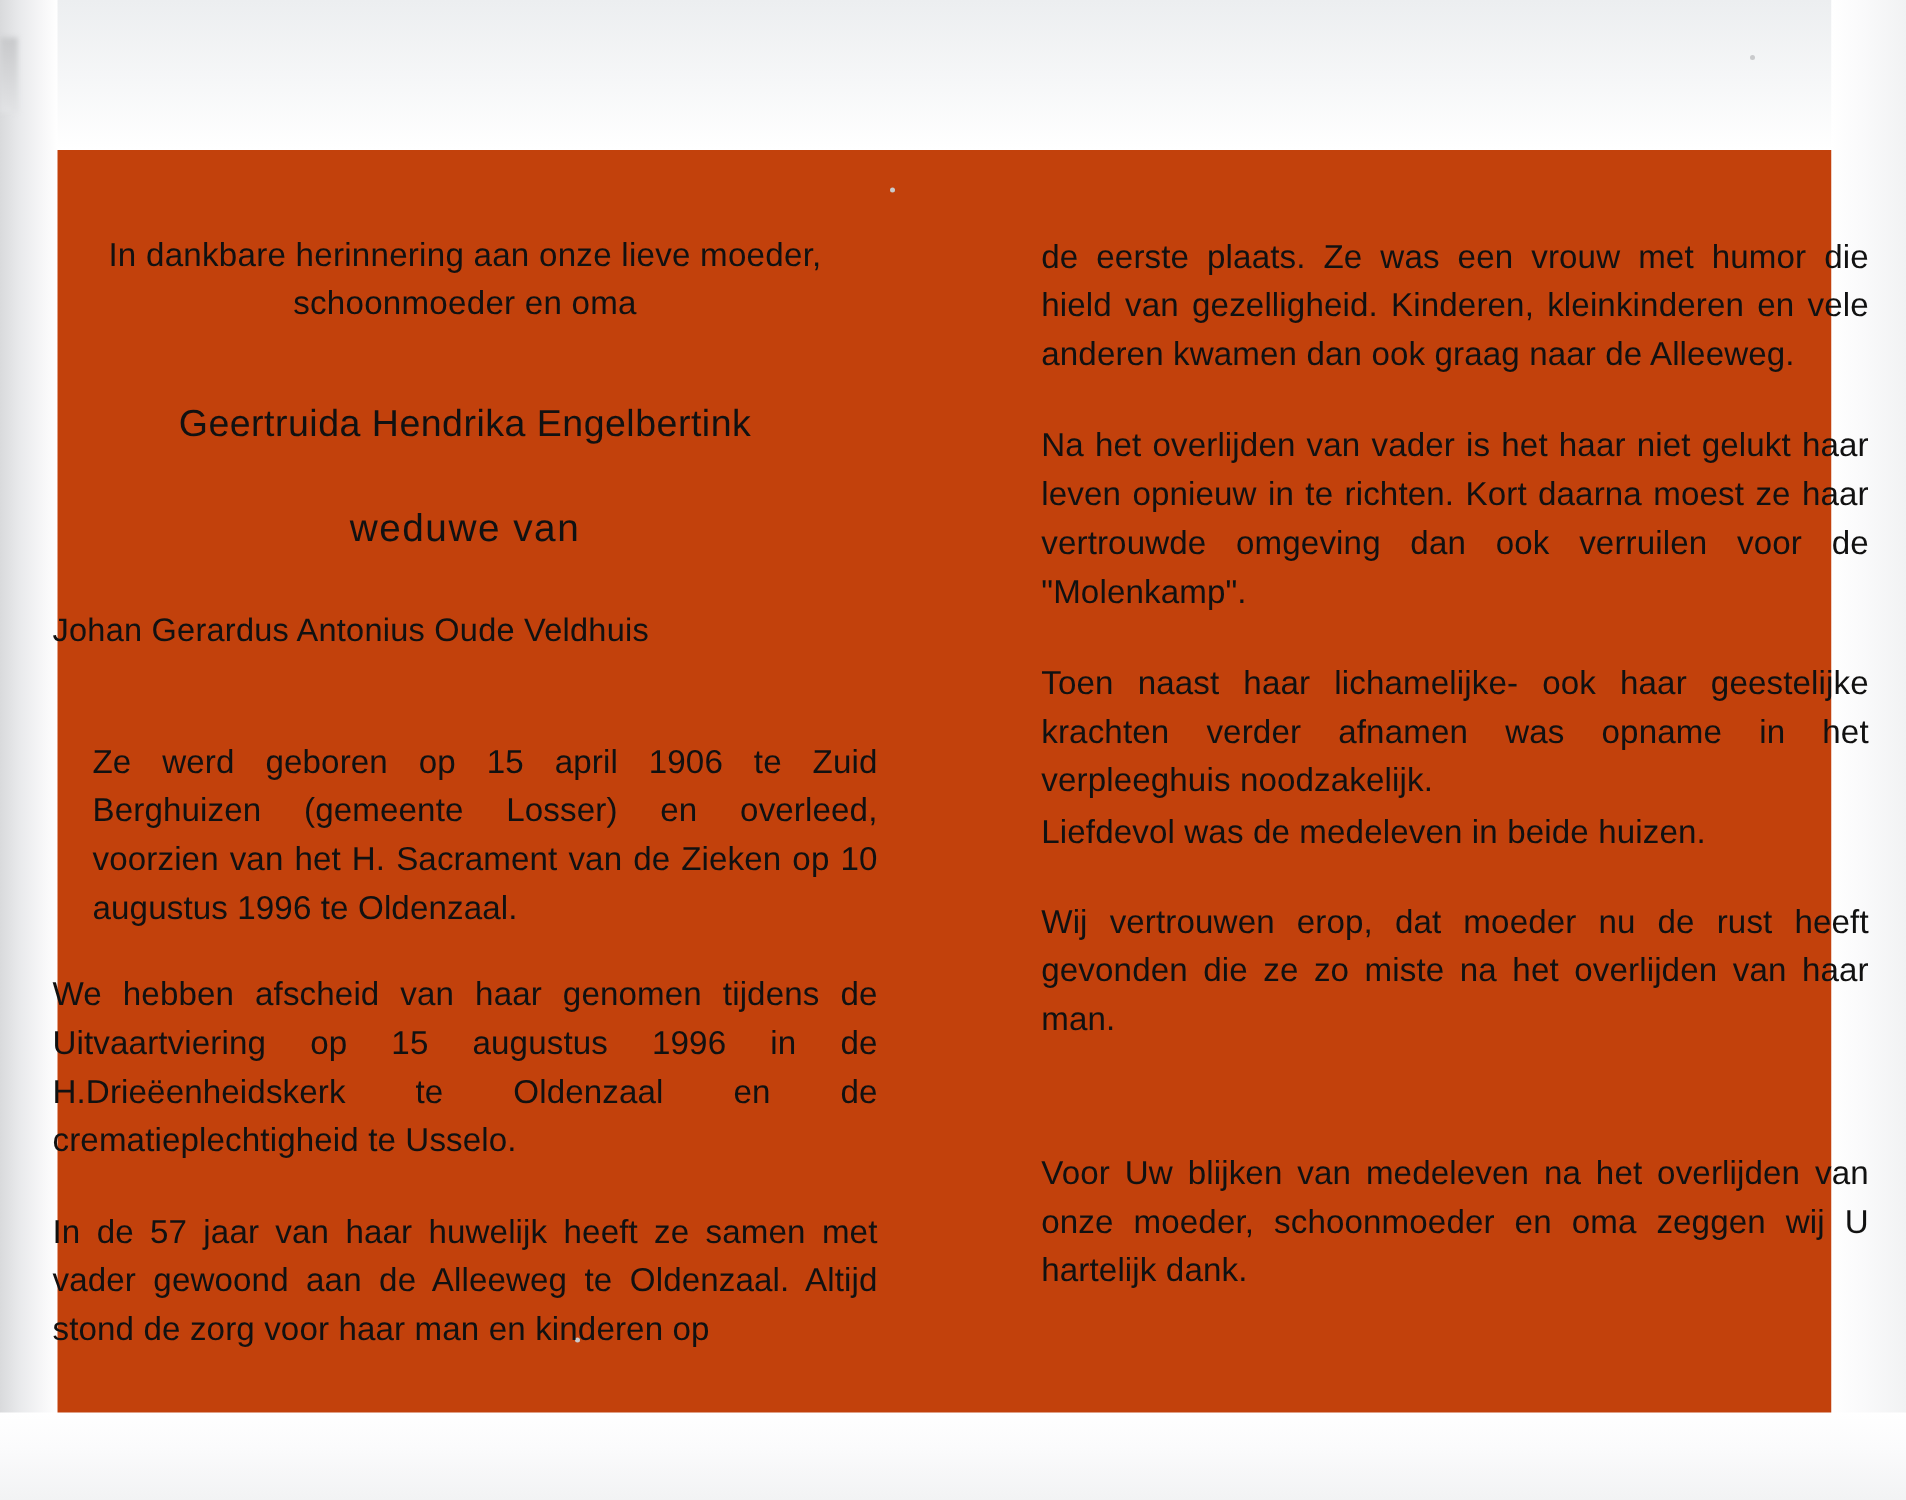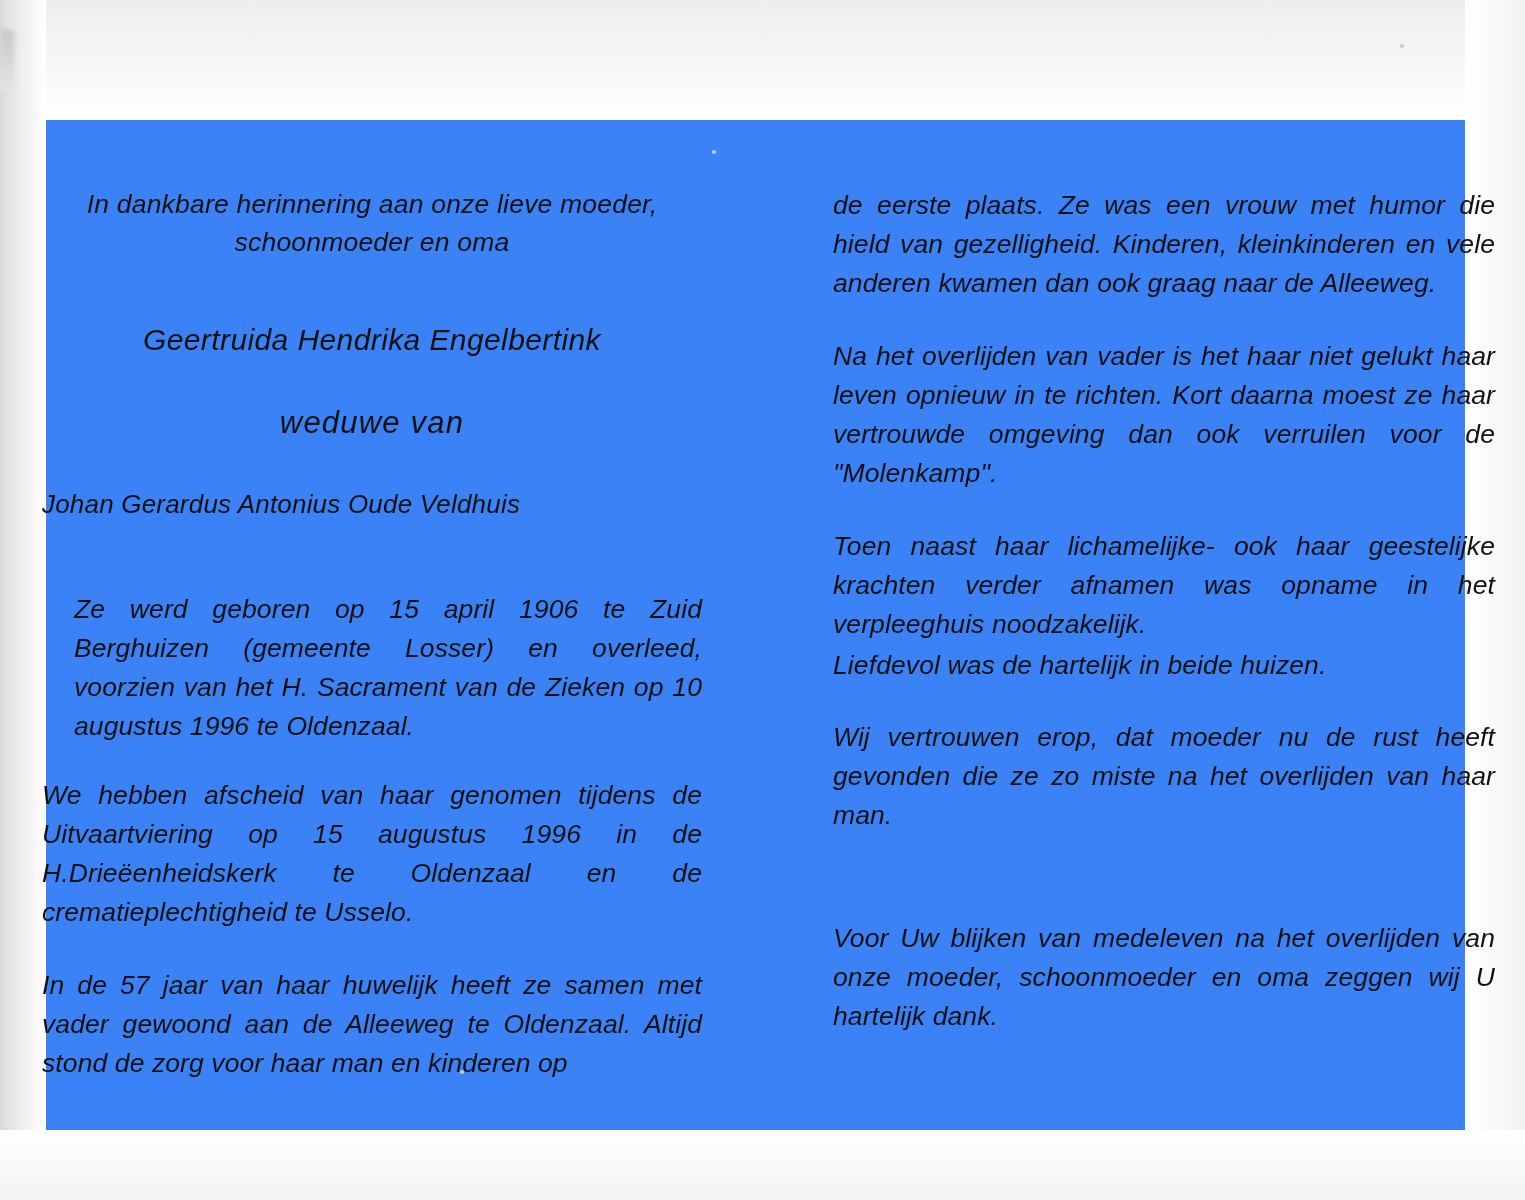--- a/index.html
+++ b/index.html
@@ -9,22 +9,21 @@
   }
   body {
     font-family: "Liberation Sans", sans-serif;
     color: #111111;
   }
   .page {
     position: relative;
     width: 1525px;
     height: 1200px;
     overflow: hidden;
-    background: #3b82f6;
-    font-style: italic;
+    background: #c2410c;
   }
   
   .scan-left {
     position: absolute;
     left: 0;
     top: 0;
     width: 46px;
     height: 1200px;
     background: linear-gradient(to right, #d9dadc 0%, #e9eaec 35%, #f7f7f8 75%, #ffffff 100%);
   }
@@ -156,18 +155,18 @@
     <p class="spouse">Johan Gerardus Antonius Oude Veldhuis</p>
     <p class="para tight">Ze werd geboren op 15 april 1906 te Zuid Berghuizen (gemeente Losser) en overleed, voorzien van het H. Sacrament van de Zieken op 10 augustus 1996 te Oldenzaal.</p>
     <p class="para">We hebben afscheid van haar genomen tijdens de Uitvaartviering op 15 augustus 1996 in de H.Drieëenheidskerk te Oldenzaal en de crematieplechtigheid te Usselo.</p>
     <p class="para last">In de 57 jaar van haar huwelijk heeft ze samen met vader gewoond aan de Alleeweg te Oldenzaal. Altijd stond de zorg voor haar man en kinderen op</p>
   </div>
 
   <div class="col col-right">
     <p class="para">de eerste plaats. Ze was een vrouw met humor die hield van gezelligheid. Kinderen, kleinkinderen en vele anderen kwamen dan ook graag naar de Alleeweg.</p>
     <p class="para">Na het overlijden van vader is het haar niet gelukt haar leven opnieuw in te richten. Kort daarna moest ze haar vertrouwde omgeving dan ook verruilen voor de "Molenkamp".</p>
     <p class="para" style="margin-bottom:2px;">Toen naast haar lichamelijke- ook haar geestelijke krachten verder afnamen was opname in het verpleeghuis noodzakelijk.</p>
-    <p class="para">Liefdevol was de hartelijk in beide huizen.</p>
+    <p class="para">Liefdevol was de medeleven in beide huizen.</p>
     <p class="para gap-big">Wij vertrouwen erop, dat moeder nu de rust heeft gevonden die ze zo miste na het overlijden van haar man.</p>
     <p class="para last">Voor Uw blijken van medeleven na het overlijden van onze moeder, schoonmoeder en oma zeggen wij U hartelijk dank.</p>
   </div>
 
 </div>
 
 </body></html>

